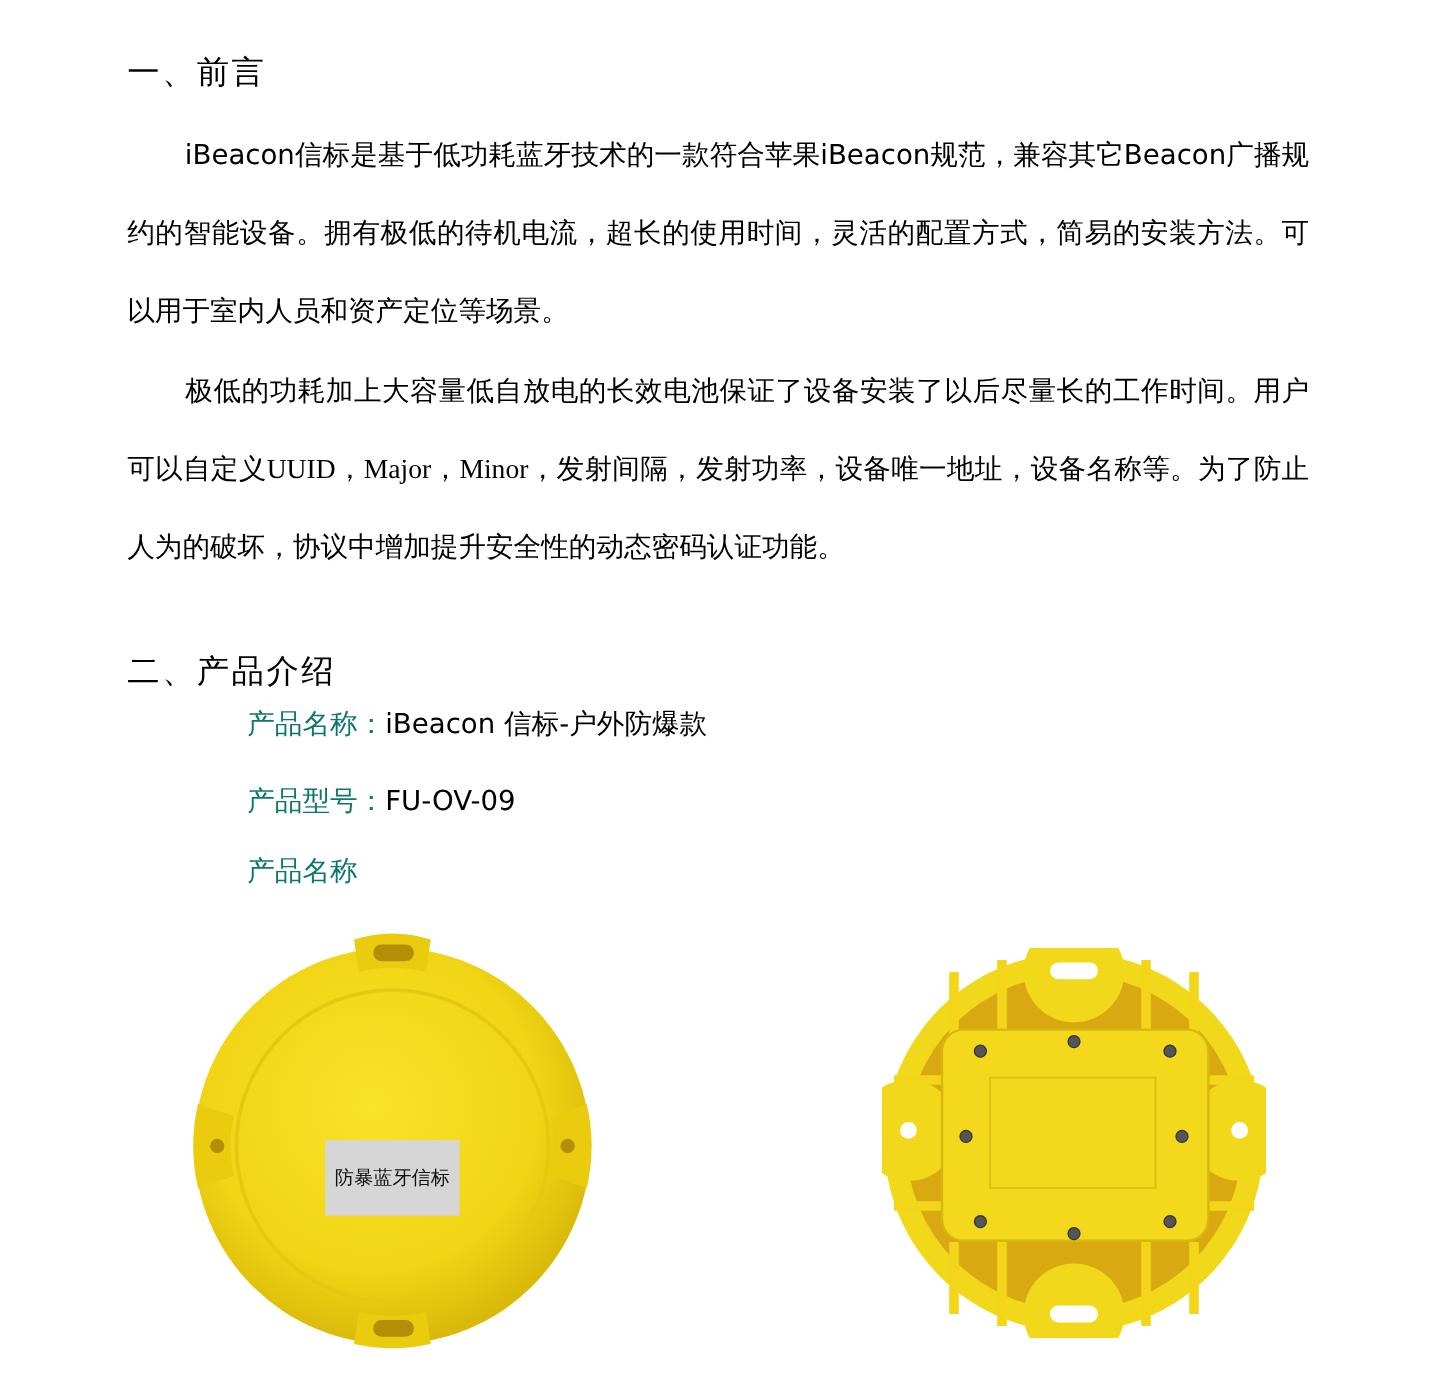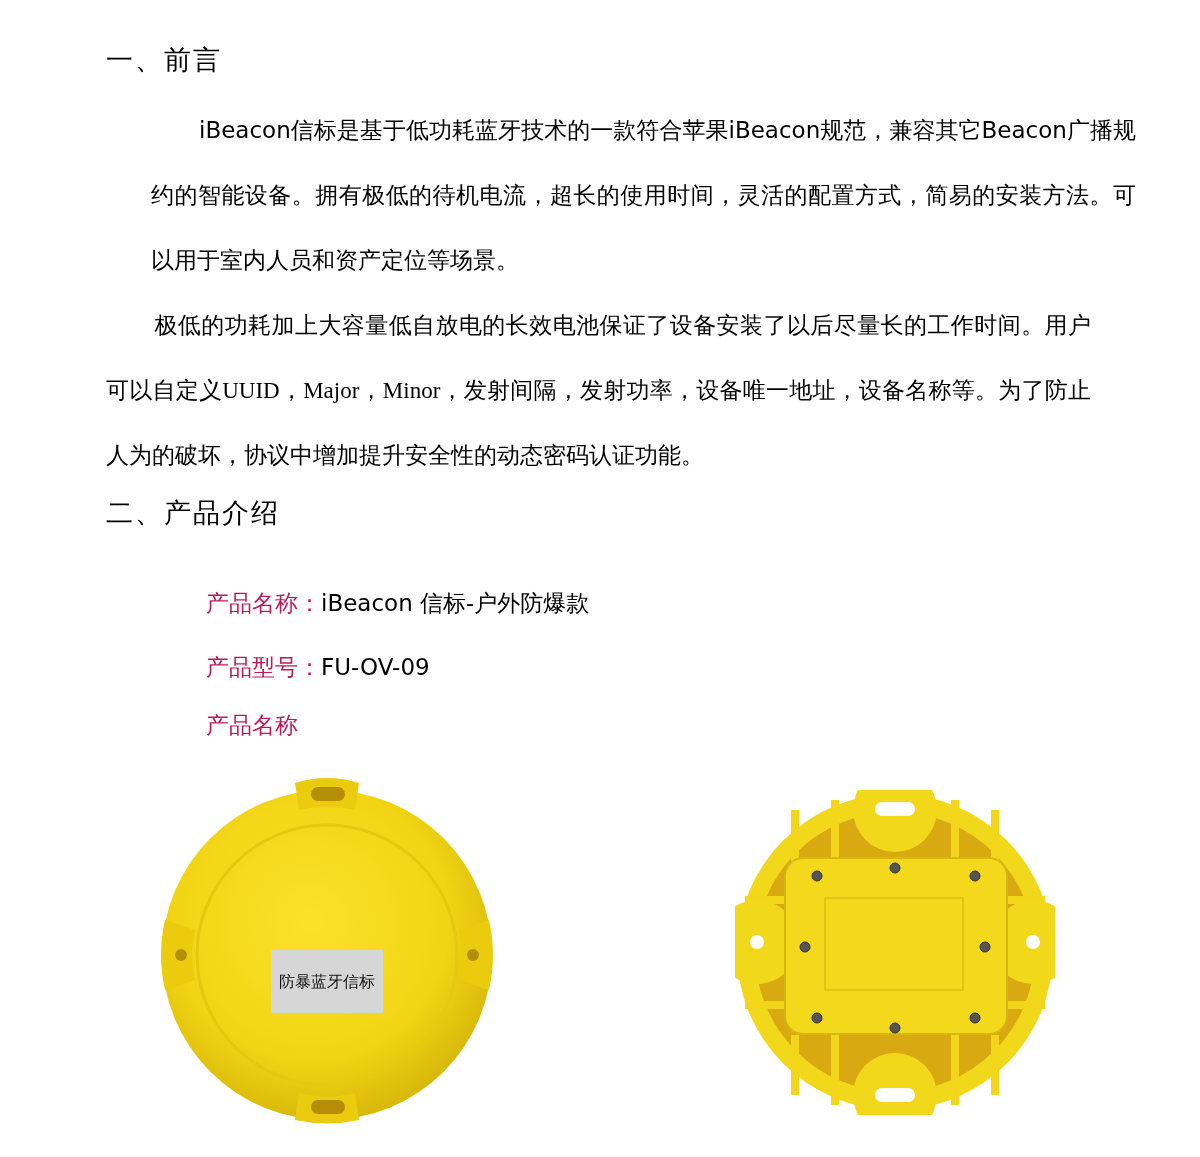--- a/index.html
+++ b/index.html
@@ -12,33 +12,33 @@
     font-family: "DejaVu Serif", "Liberation Serif", serif; letter-spacing: 2px;
   }
   .para {
     position: absolute; left: 106px; width: 985px; font-size: 23px;
     line-height: 65px; text-align: justify; text-align-last: left;
   }
   .para .indent { display: inline-block; width: 48px; }
   .info {
     position: absolute; left: 206px; font-size: 23px;
   }
-  .info .lab { font-family: Liberation Sans, sans-serif; color: #be185d; }
+  .info .lab { font-family: Liberation Sans, sans-serif; color: #0f766e; }
   .figure { position: absolute; }
 </style>
 </head>
 <body>
 
 <div class="h1" style="top:42px;">一、前言</div>
 
-<div class="para" style="top:98px;margin-left:45px;"><span class="indent"></span><span>iBeacon信标是基于低功耗蓝牙技术的一款符合苹果iBeacon规范，兼容其它Beacon广播规约的智能设备。拥有极低的待机电流，超长的使用时间，灵活的配置方式，简易的安装方法。可以用于室内人员和资产定位等场景。</span></div>
+<div class="para" style="top:98px;"><span class="indent"></span><span>iBeacon信标是基于低功耗蓝牙技术的一款符合苹果iBeacon规范，兼容其它Beacon广播规约的智能设备。拥有极低的待机电流，超长的使用时间，灵活的配置方式，简易的安装方法。可以用于室内人员和资产定位等场景。</span></div>
 
 <div class="para" style="top:293px;font-family:Liberation Serif, serif;"><span class="indent"></span><span>极低的功耗加上大容量低自放电的长效电池保证了设备安装了以后尽量长的工作时间。用户可以自定义UUID，Major，Minor，发射间隔，发射功率，设备唯一地址，设备名称等。为了防止人为的破坏，协议中增加提升安全性的动态密码认证功能。</span></div>
 
-<div class="h1" style="top:495px;">二、产品介绍</div>
+<div class="h1" style="top:541px;">二、产品介绍</div>
 
 <div class="info" style="top:588px;">
   <span class="lab">产品名称：</span><span>iBeacon 信标-户外防爆款</span>
 </div>
 <div class="info" style="top:652px;">
   <span class="lab">产品型号：</span><span>FU-OV-09</span>
 </div>
 <div class="info" style="top:710px;">
   <span class="lab">产品名称</span>
 </div>

